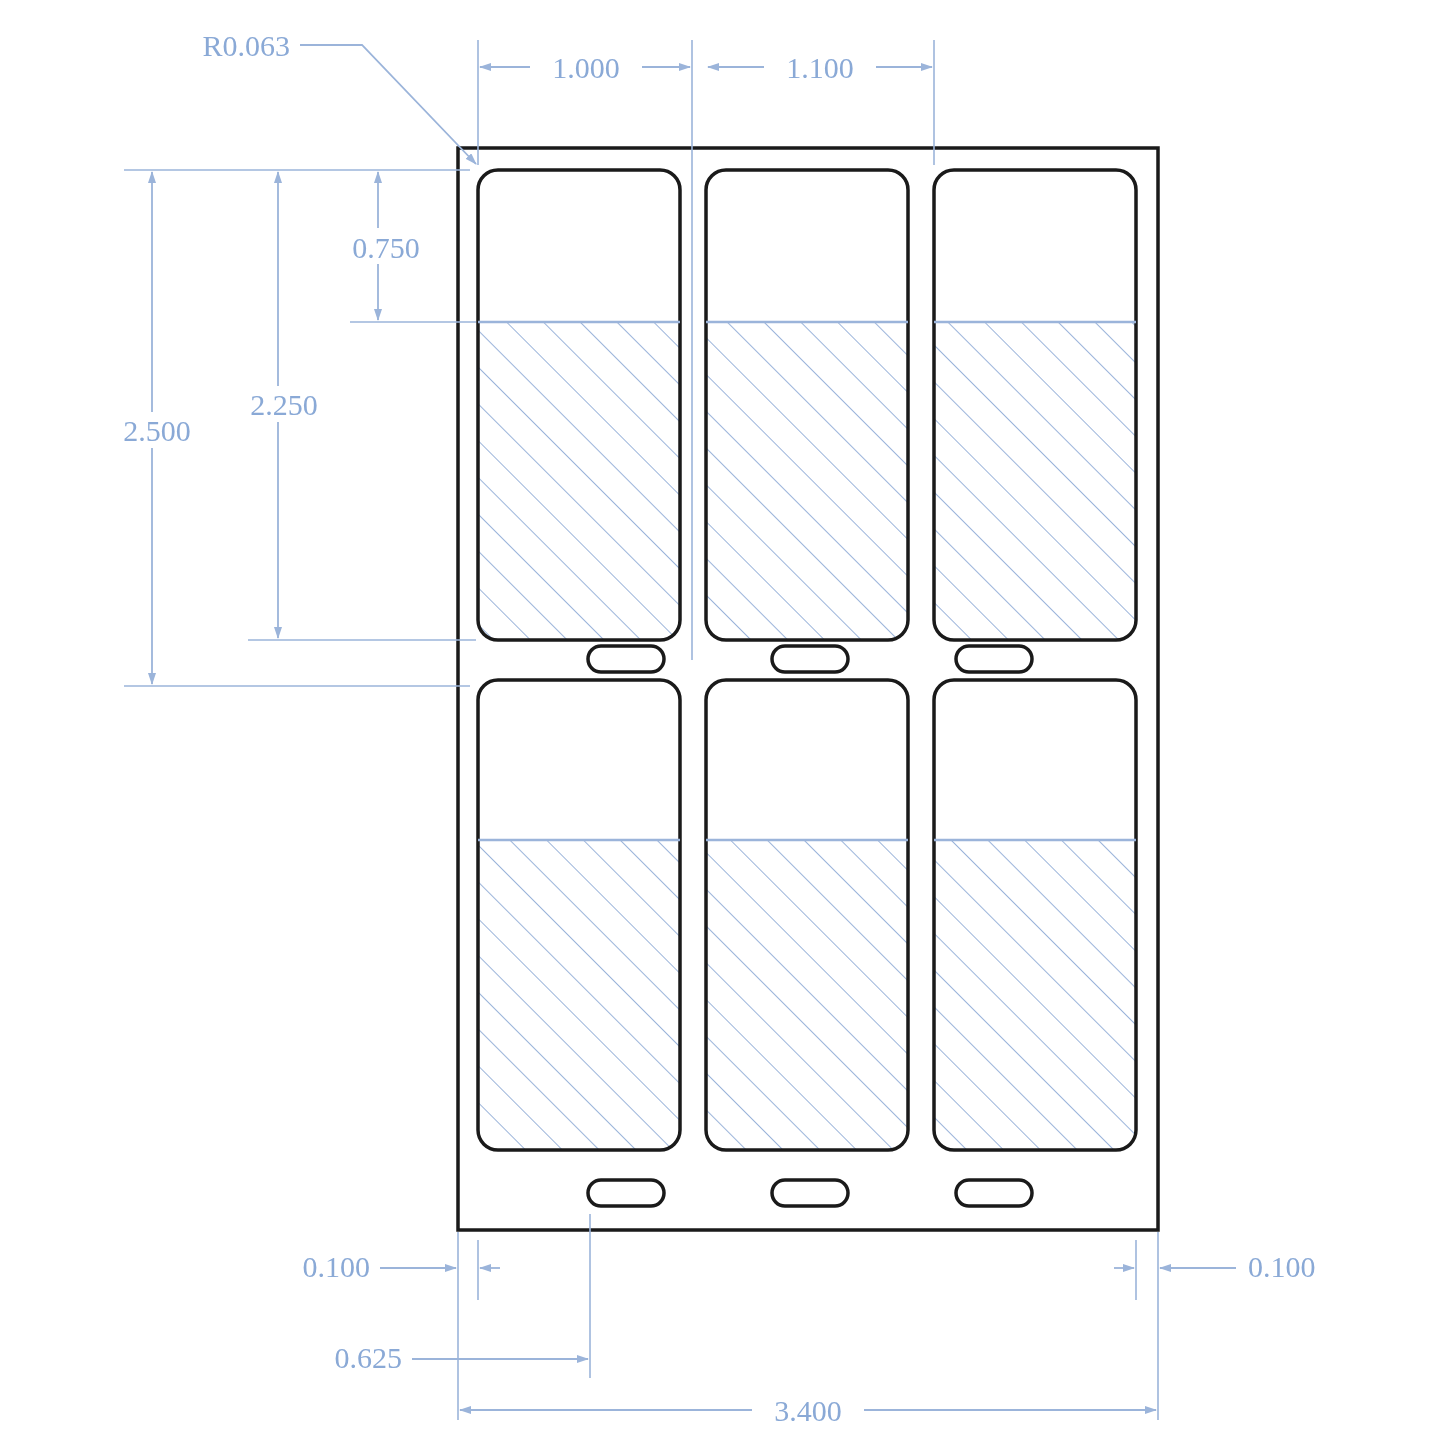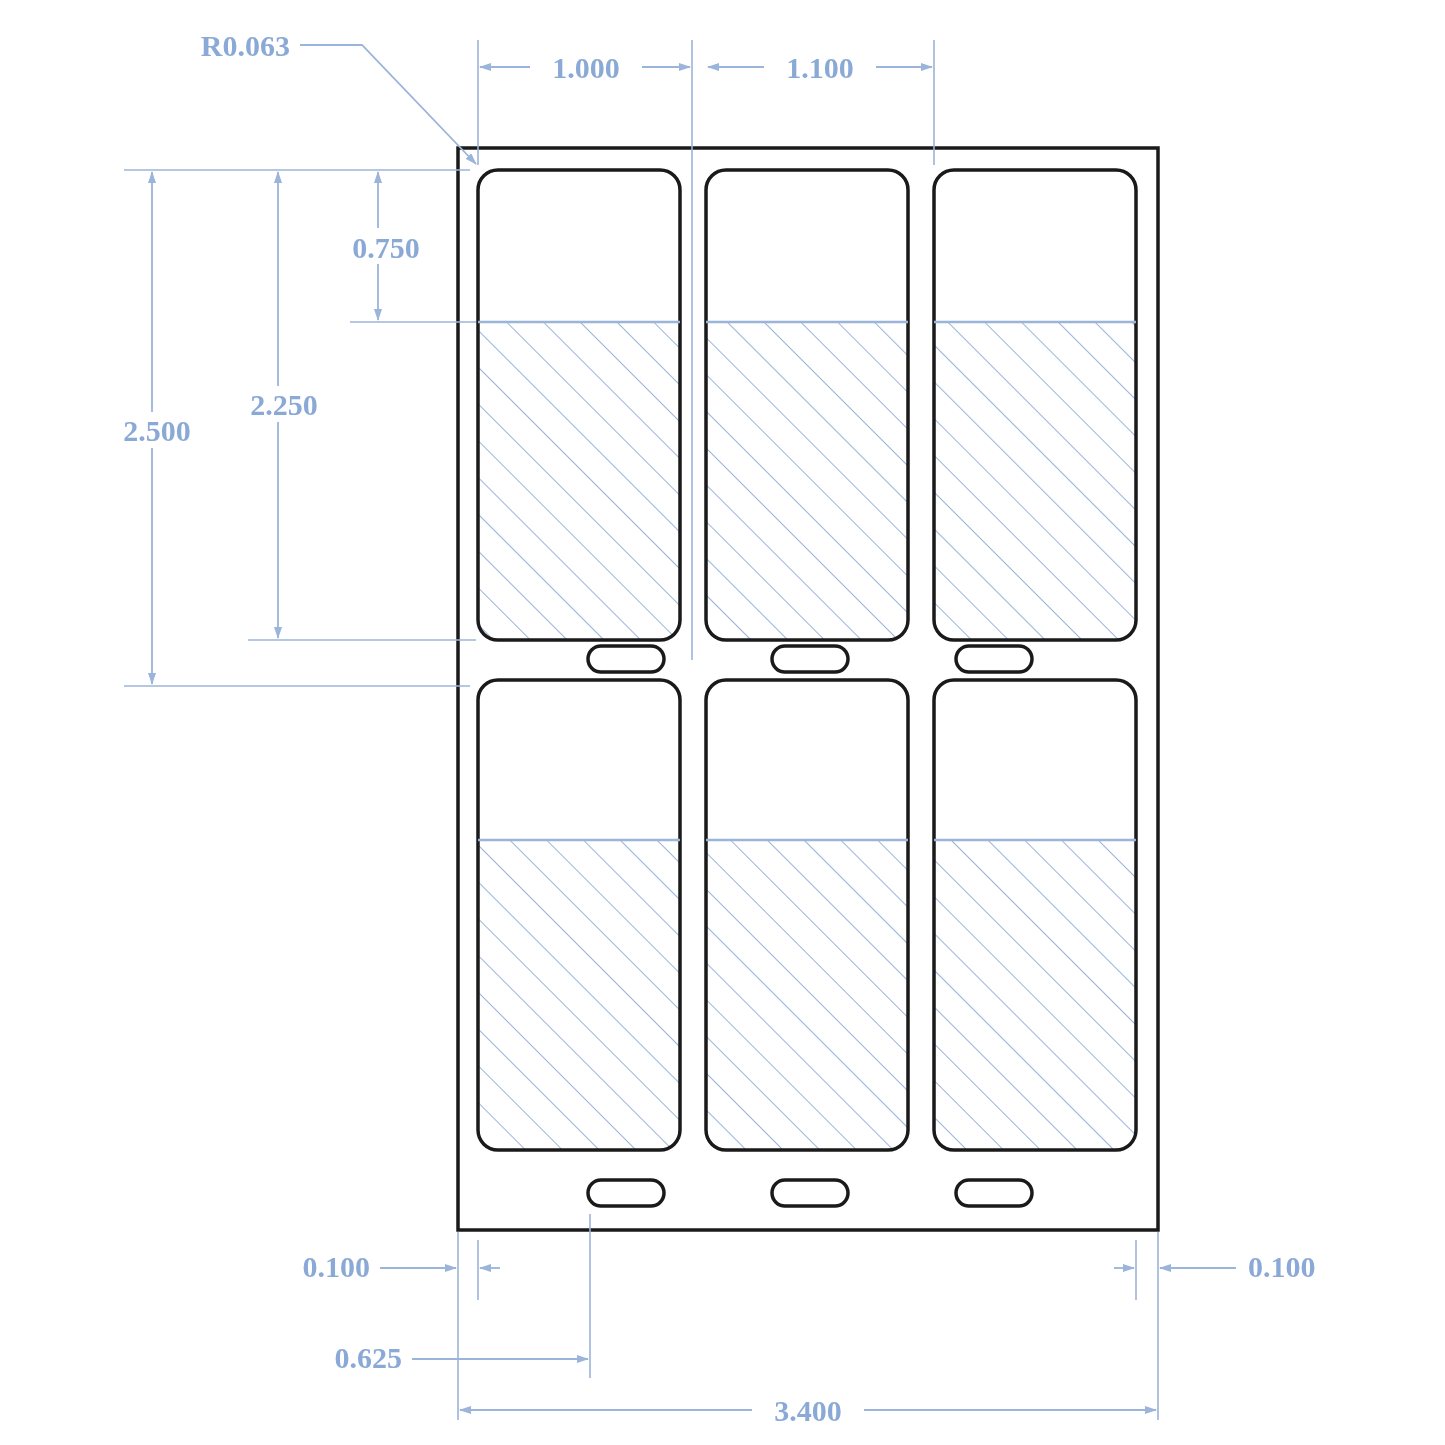--- a/index.html
+++ b/index.html
@@ -10,21 +10,20 @@
   body {
     width: 1445px;
     height: 1445px;
     font-family: "Liberation Serif", serif;
     overflow: hidden;
   }
   #drawing {
     position: relative;
     width: 1445px;
     height: 1445px;
-    font-weight: bold;
   }
   svg#cad {
     position: absolute;
     left: 0;
     top: 0;
     width: 1445px;
     height: 1445px;
   }
   .dimtext {
     font-family: "Liberation Serif", serif;

